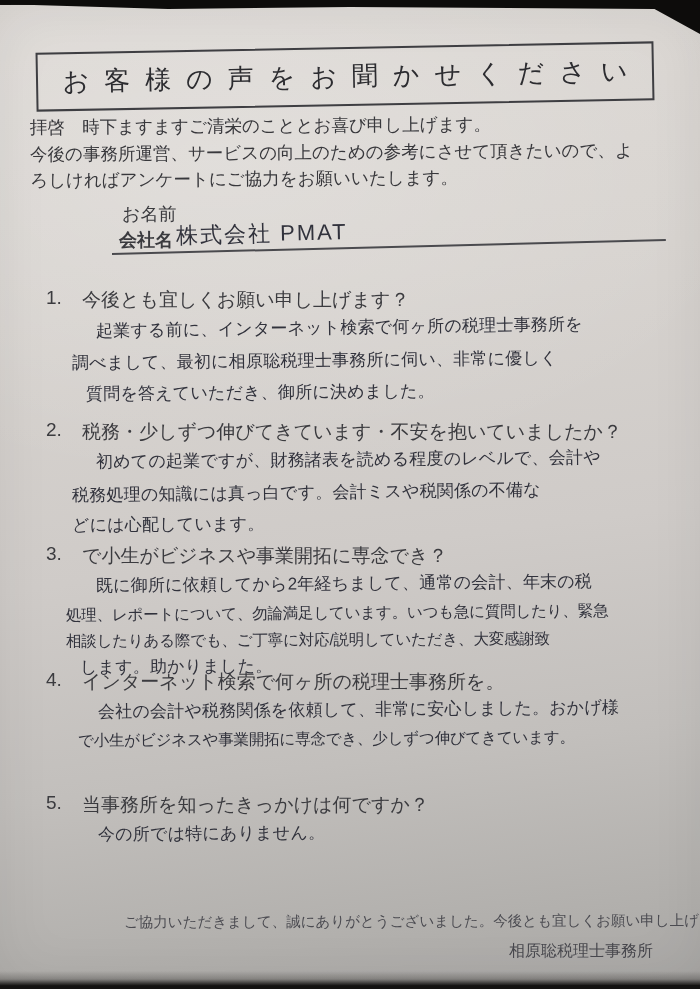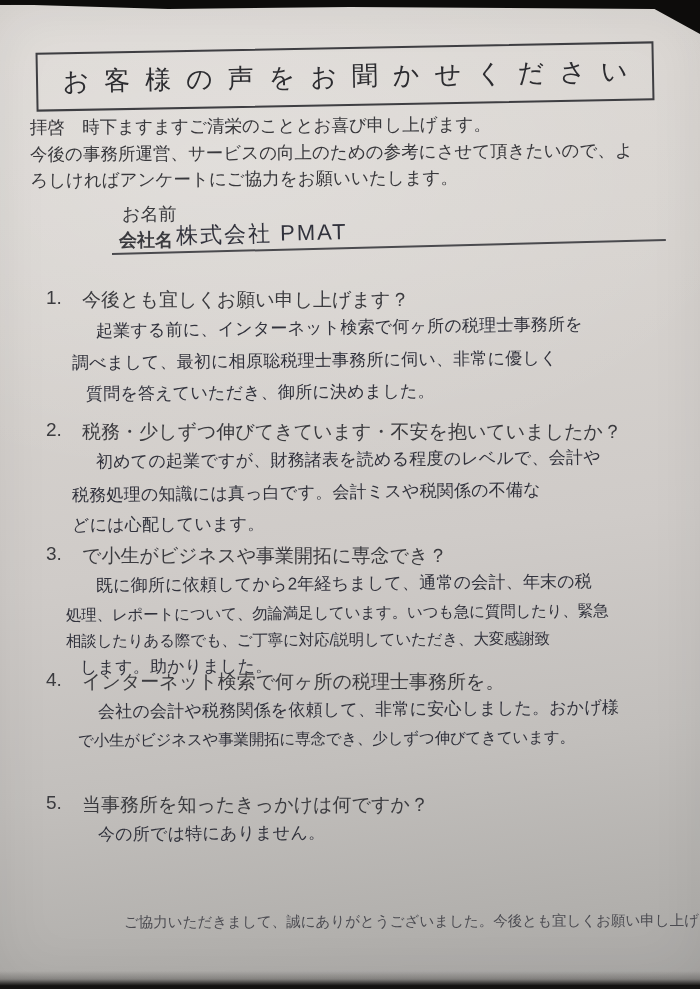--- a/index.html
+++ b/index.html
@@ -117,13 +117,14 @@
   <div class="hw" style="left:98px;top:698px;transform:rotate(-0.5deg);">会社の会計や税務関係を依頼して、非常に安心しました。おかげ様</div>
   <div class="hw hw-sm" style="left:78px;top:729px;transform:rotate(-0.4deg);">で小生がビジネスや事業開拓に専念でき、少しずつ伸びてきています。</div>
 
   <div class="q" style="top:792px;">
     <span class="q-num">5.</span>
     <span>当事務所を知ったきっかけは何ですか？</span>
   </div>
   <div class="hw" style="left:98px;top:822px;transform:rotate(-0.5deg);">今の所では特にありません。</div>
 
   <div class="footer-thanks">ご協力いただきまして、誠にありがとうございました。今後とも宜しくお願い申し上げます。</div>
+  <div class="footer-office">相原聡税理士事務所</div>
 </div>
 
 </body></html>

